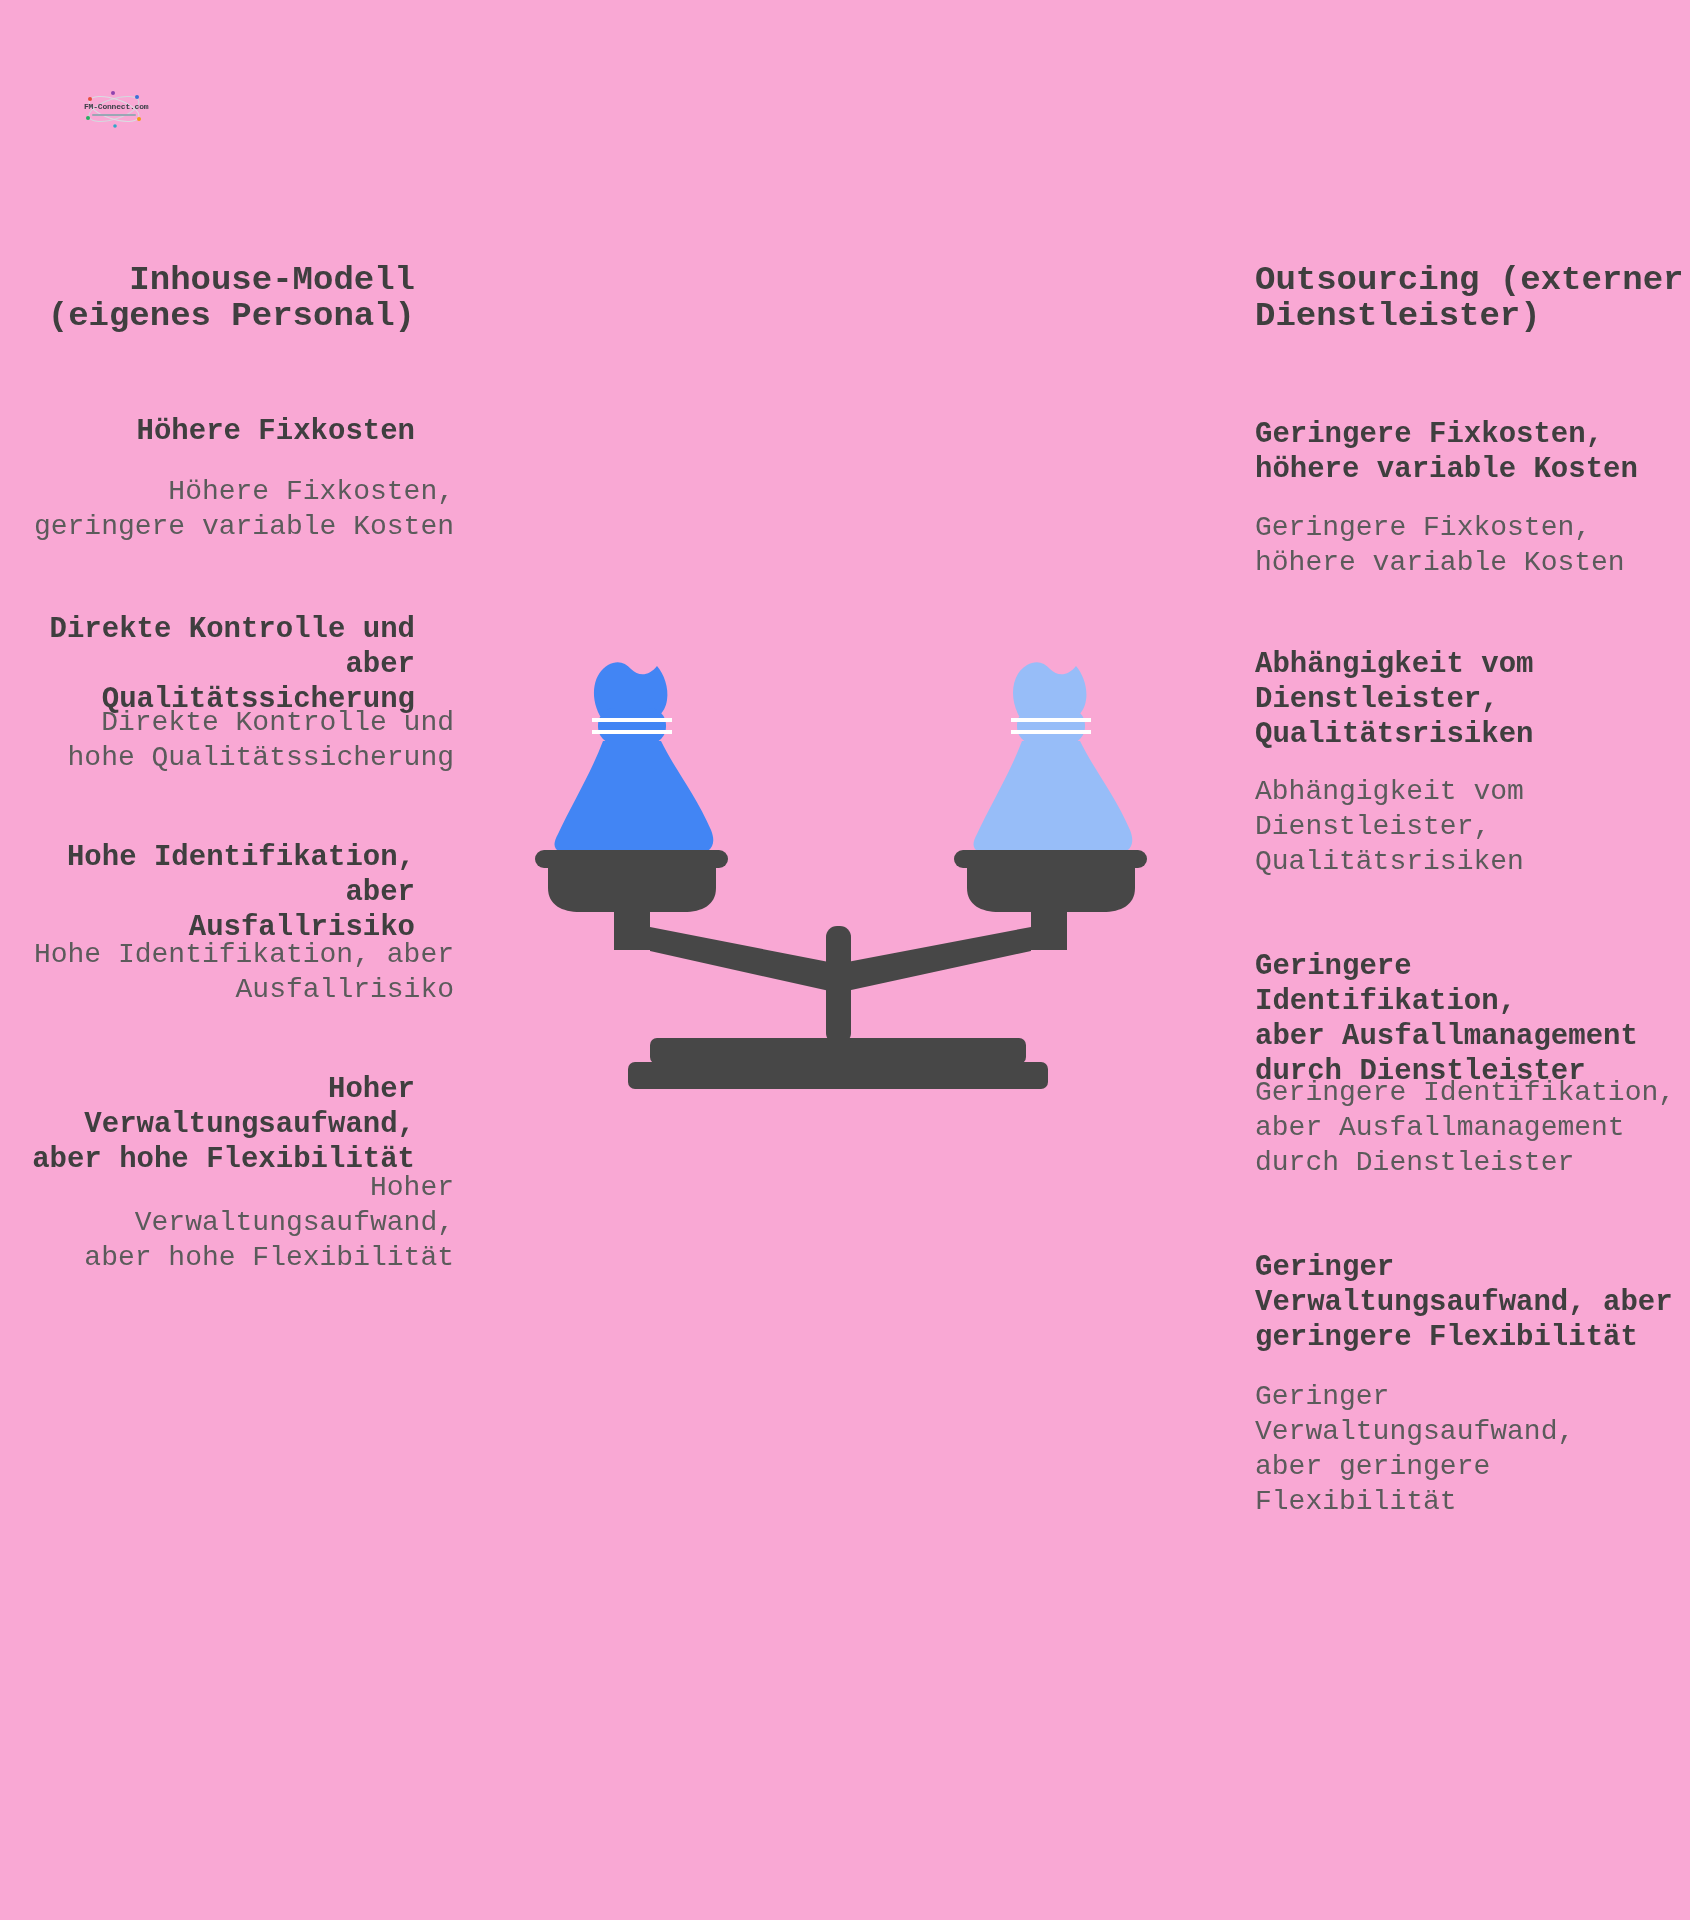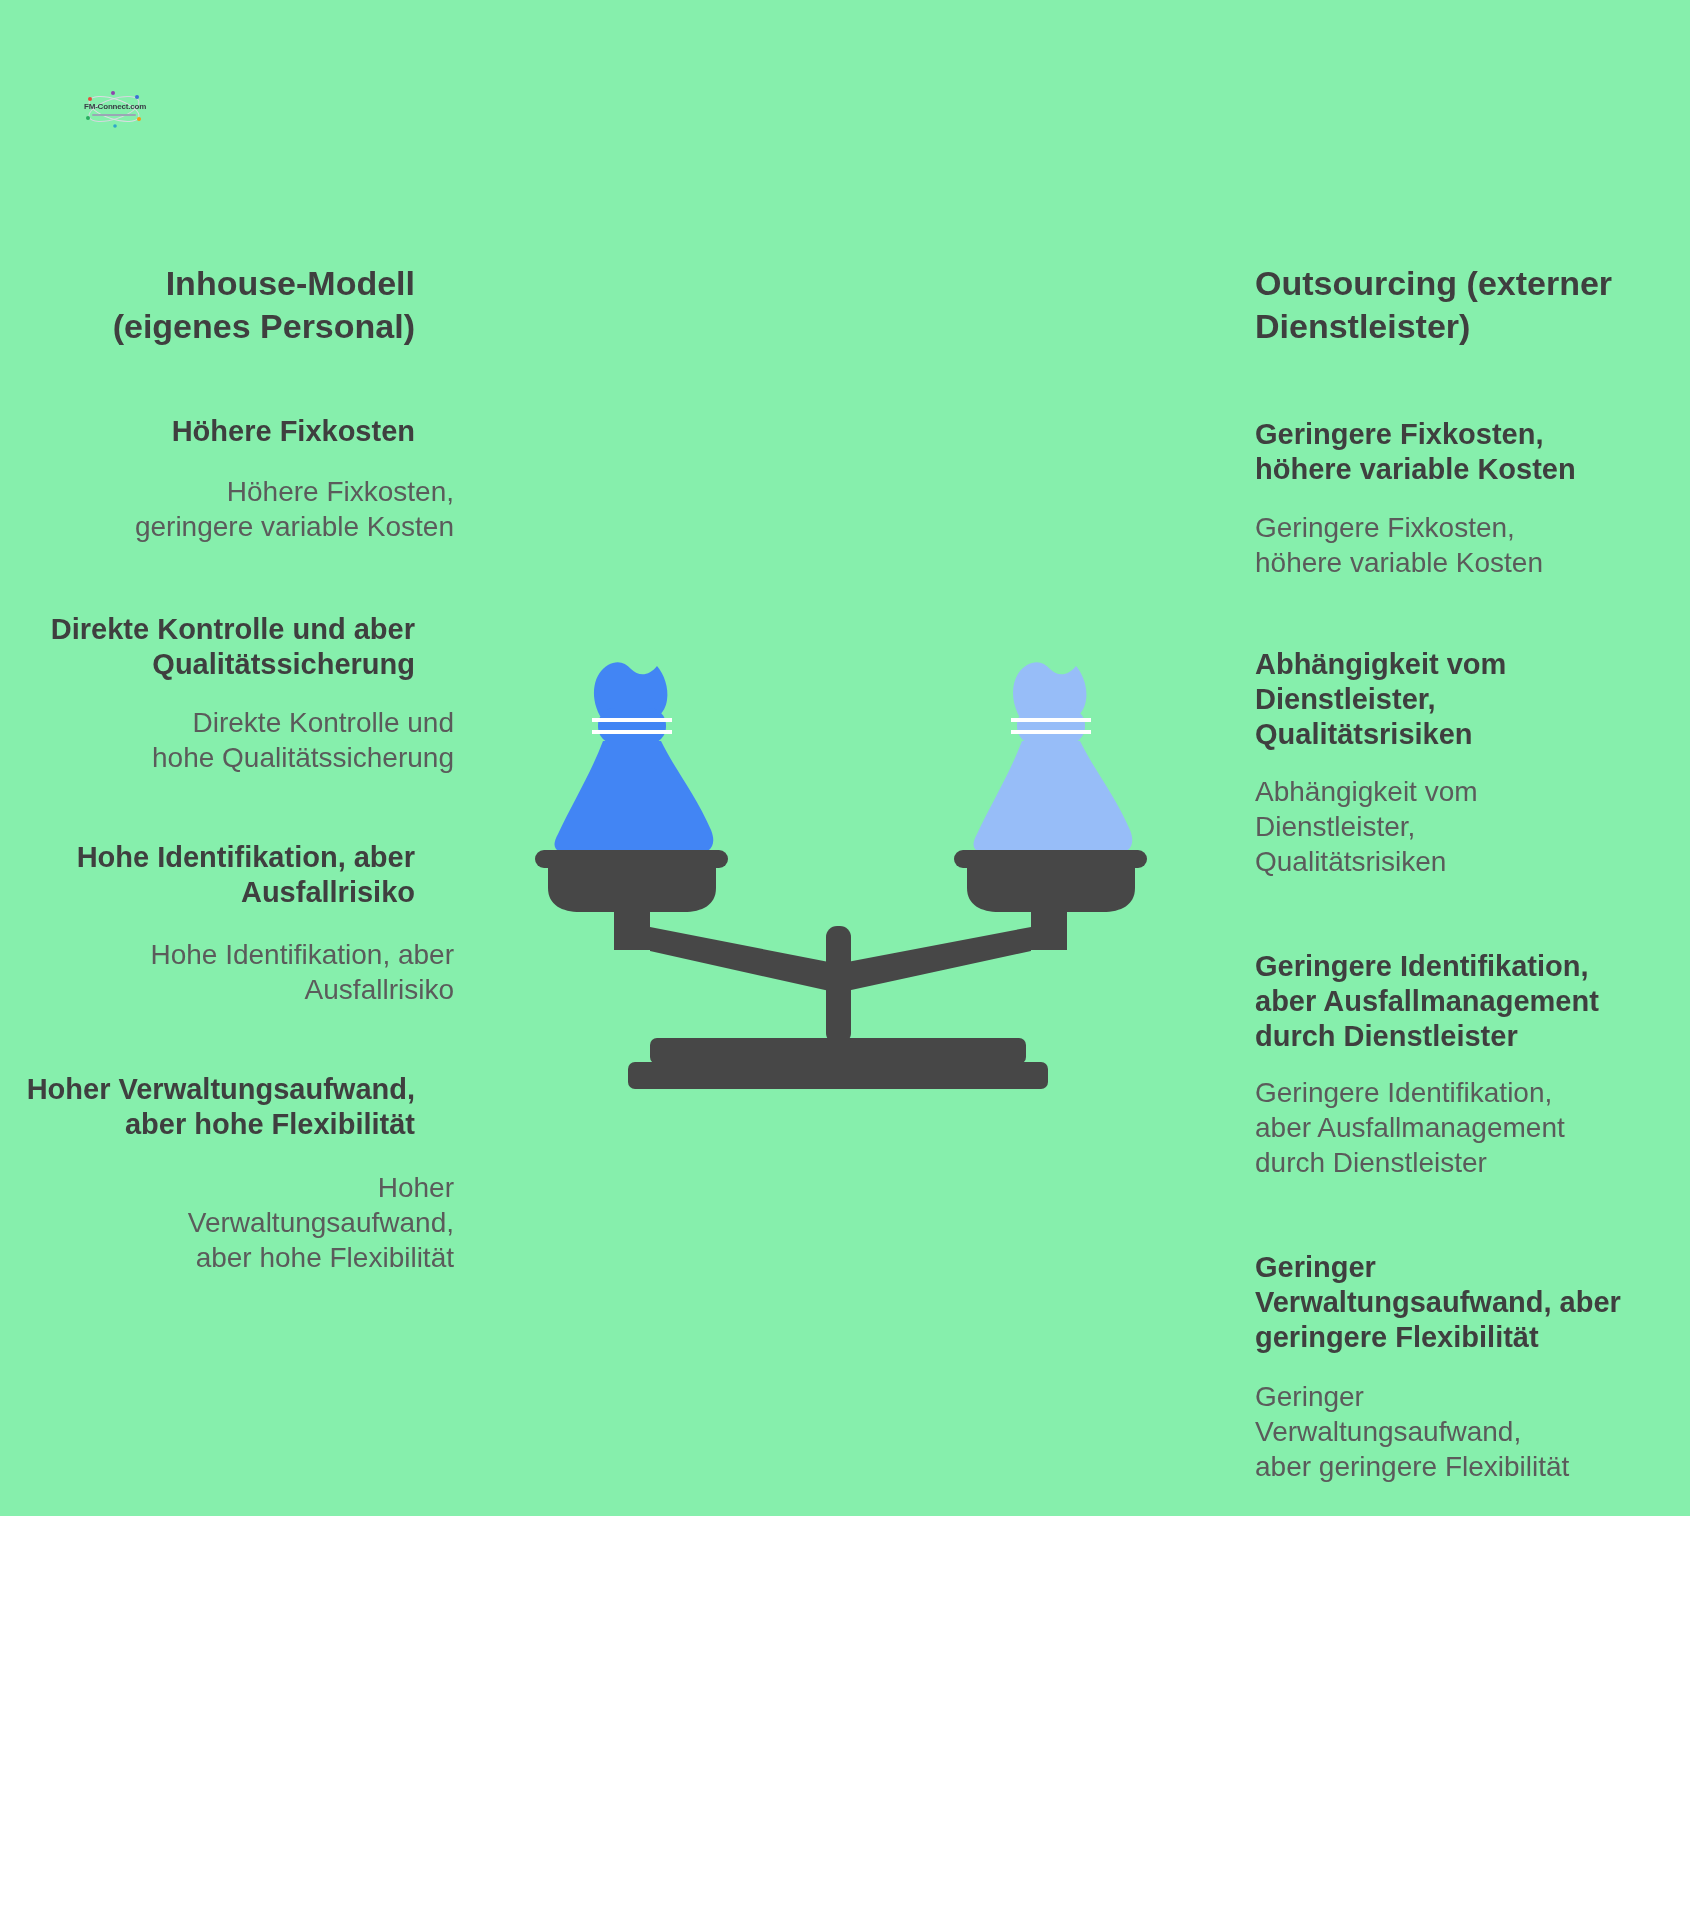--- a/index.html
+++ b/index.html
@@ -1,38 +1,38 @@
 <!DOCTYPE html>
 <html><head>
 <meta charset="utf-8">
 <style>
   html,body{margin:0;padding:0;background:#ffffff;}
   .canvas{
     position:relative;
-    width:1690px;height:1516px;
-    background:#86efac;
-    font-family:Liberation Sans, sans-serif;
+    width:1690px;height:1920px;
+    background:#f9a8d4;
+    font-family:Liberation Mono, monospace;
     overflow:hidden;
   }
   .prelines{white-space:pre-line;}
   .page-title{
     position:absolute;left:383px;top:90px;
     font-size:47px;font-weight:bold;color:#4a4a4a;
     white-space:nowrap;letter-spacing:.2px;
   }
   .logo{position:absolute;left:84px;top:90px;width:60px;height:40px;}
   .logo-text{
     position:absolute;left:0;top:12px;width:60px;
     font-size:8px;font-weight:bold;color:#3a3f47;text-align:center;
     letter-spacing:-0.2px;white-space:nowrap;
   }
   .logo-tagline{position:absolute;left:8px;top:24px;width:44px;height:2px;background:#9aa7b5;border-radius:1px;}
   .col-heading{
     position:absolute;top:262px;
-    font-size:34px;font-weight:bold;line-height:43px;color:#3f3f3f;
+    font-size:34px;font-weight:bold;line-height:36px;color:#3f3f3f;
   }
   .item-heading{
     position:absolute;
     font-size:29px;font-weight:bold;line-height:35px;color:#3f3f3f;
   }
   .item-body{
     position:absolute;
     font-size:28px;font-weight:normal;line-height:35px;color:#5b5b5b;
   }
   .l-head{right:1275px;text-align:right;}

